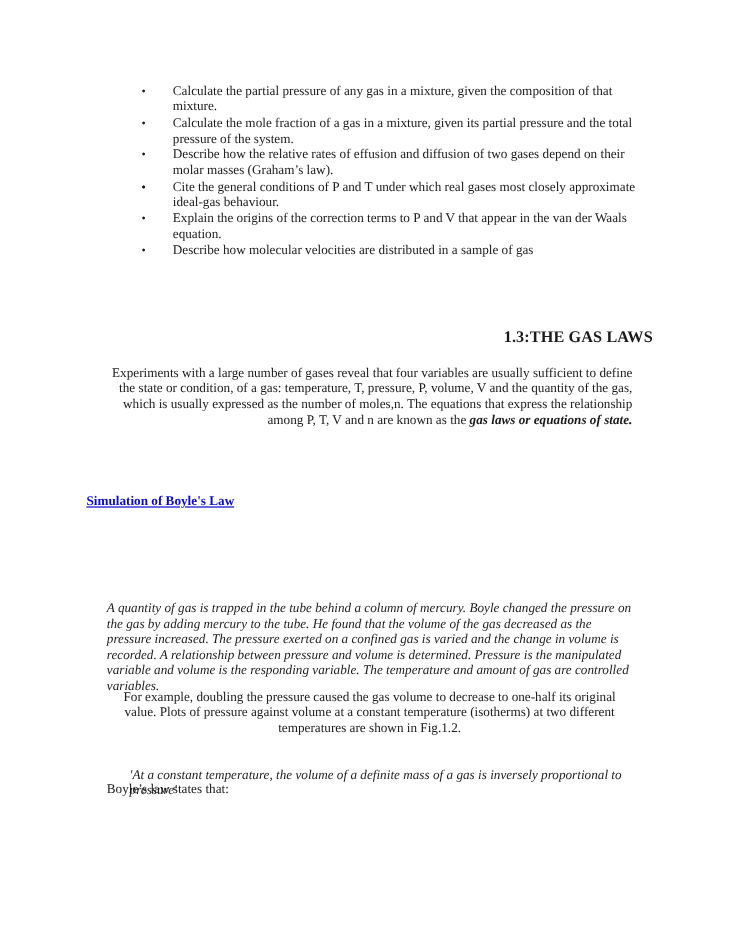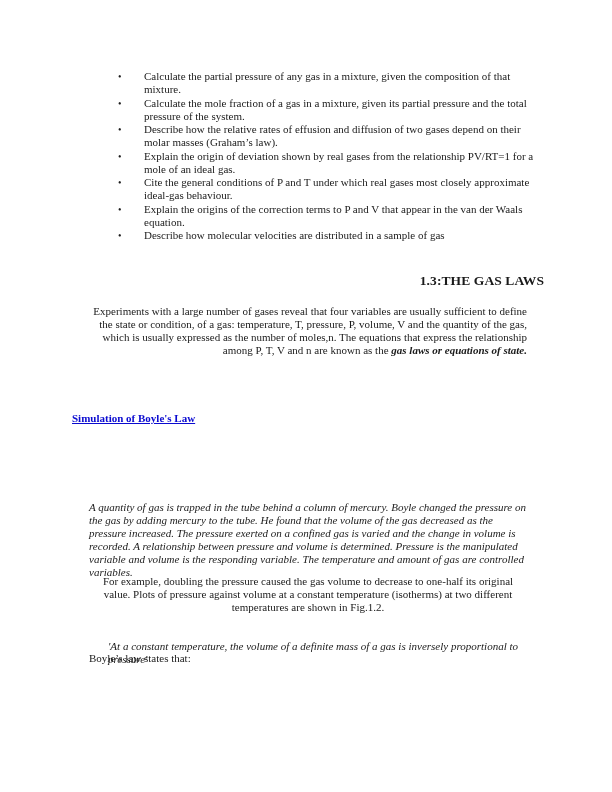--- a/index.html
+++ b/index.html
@@ -98,21 +98,21 @@
 </style>
 </head>
 <body>
 
 <div class="page">
 
   <ul class="objectives">
     <li><span class="bullet">•</span><span>Calculate the partial pressure of any gas in a mixture, given the composition of that mixture.</span></li>
     <li><span class="bullet">•</span><span>Calculate the mole fraction of a gas in a mixture, given its partial pressure and the total pressure of the system.</span></li>
     <li><span class="bullet">•</span><span>Describe how the relative rates of effusion and diffusion of two gases depend on their molar masses (Graham’s law).</span></li>
-    <li><span class="bullet">•</span><span>Explain the origin of deviation shown by real gases from the relationship PV/RT=1 for a mole of an ideal gas.</span></li>
+    <li><span class="bullet">•</span></li>
     <li><span class="bullet">•</span><span>Cite the general conditions of P and T under which real gases most closely approximate ideal-gas behaviour.</span></li>
     <li><span class="bullet">•</span><span>Explain the origins of the correction terms to P and V that appear in the van der Waals equation.</span></li>
     <li><span class="bullet">•</span><span>Describe how molecular velocities are distributed in a sample of gas</span></li>
   </ul>
 
   <div class="section" style="top: 273px; text-align: right;">
     <h2 class="h-section">
       <span class="num">1.3:</span><span>THE GAS LAWS</span>
     </h2>
     <p><span>Experiments with a large number of gases reveal that four variables are usually sufficient to define the state or condition, of a gas: temperature, T, pressure, P, volume, V and the quantity of the gas, which is usually expressed as the number of moles,n. The equations that express the relationship among P, T, V and n are known as the </span><span class="bi">gas laws or equations of state.</span></p>

